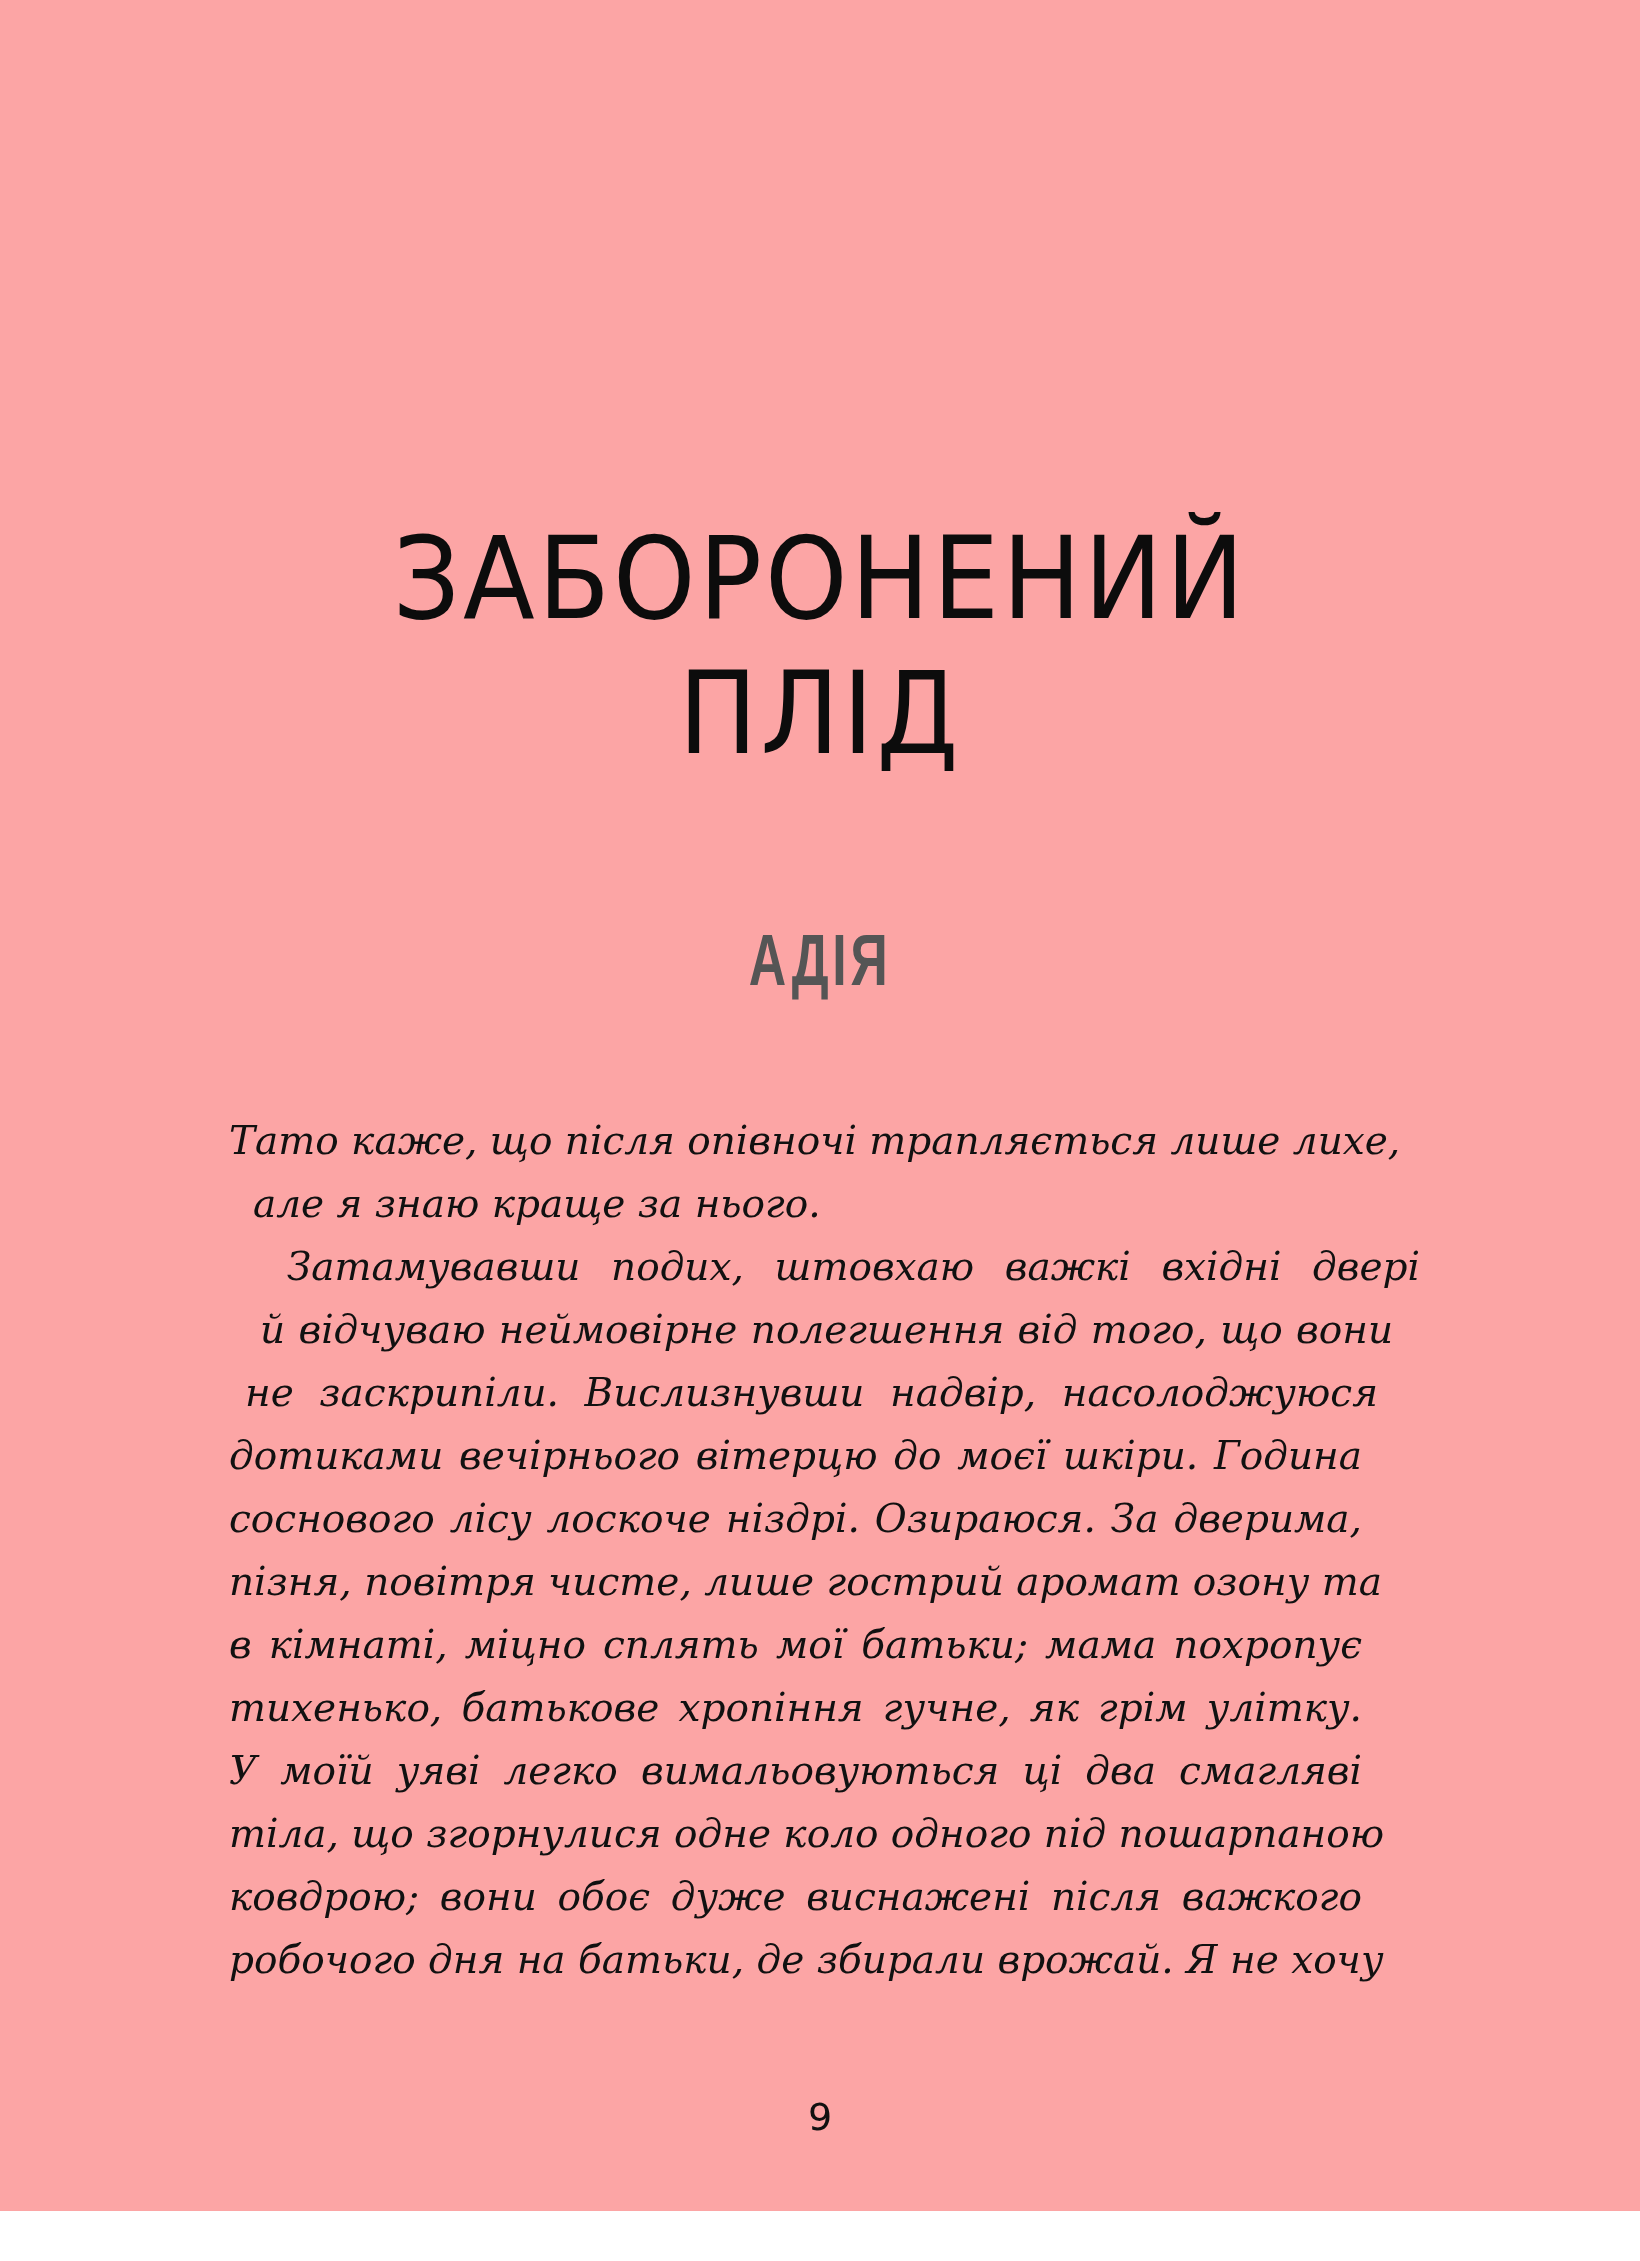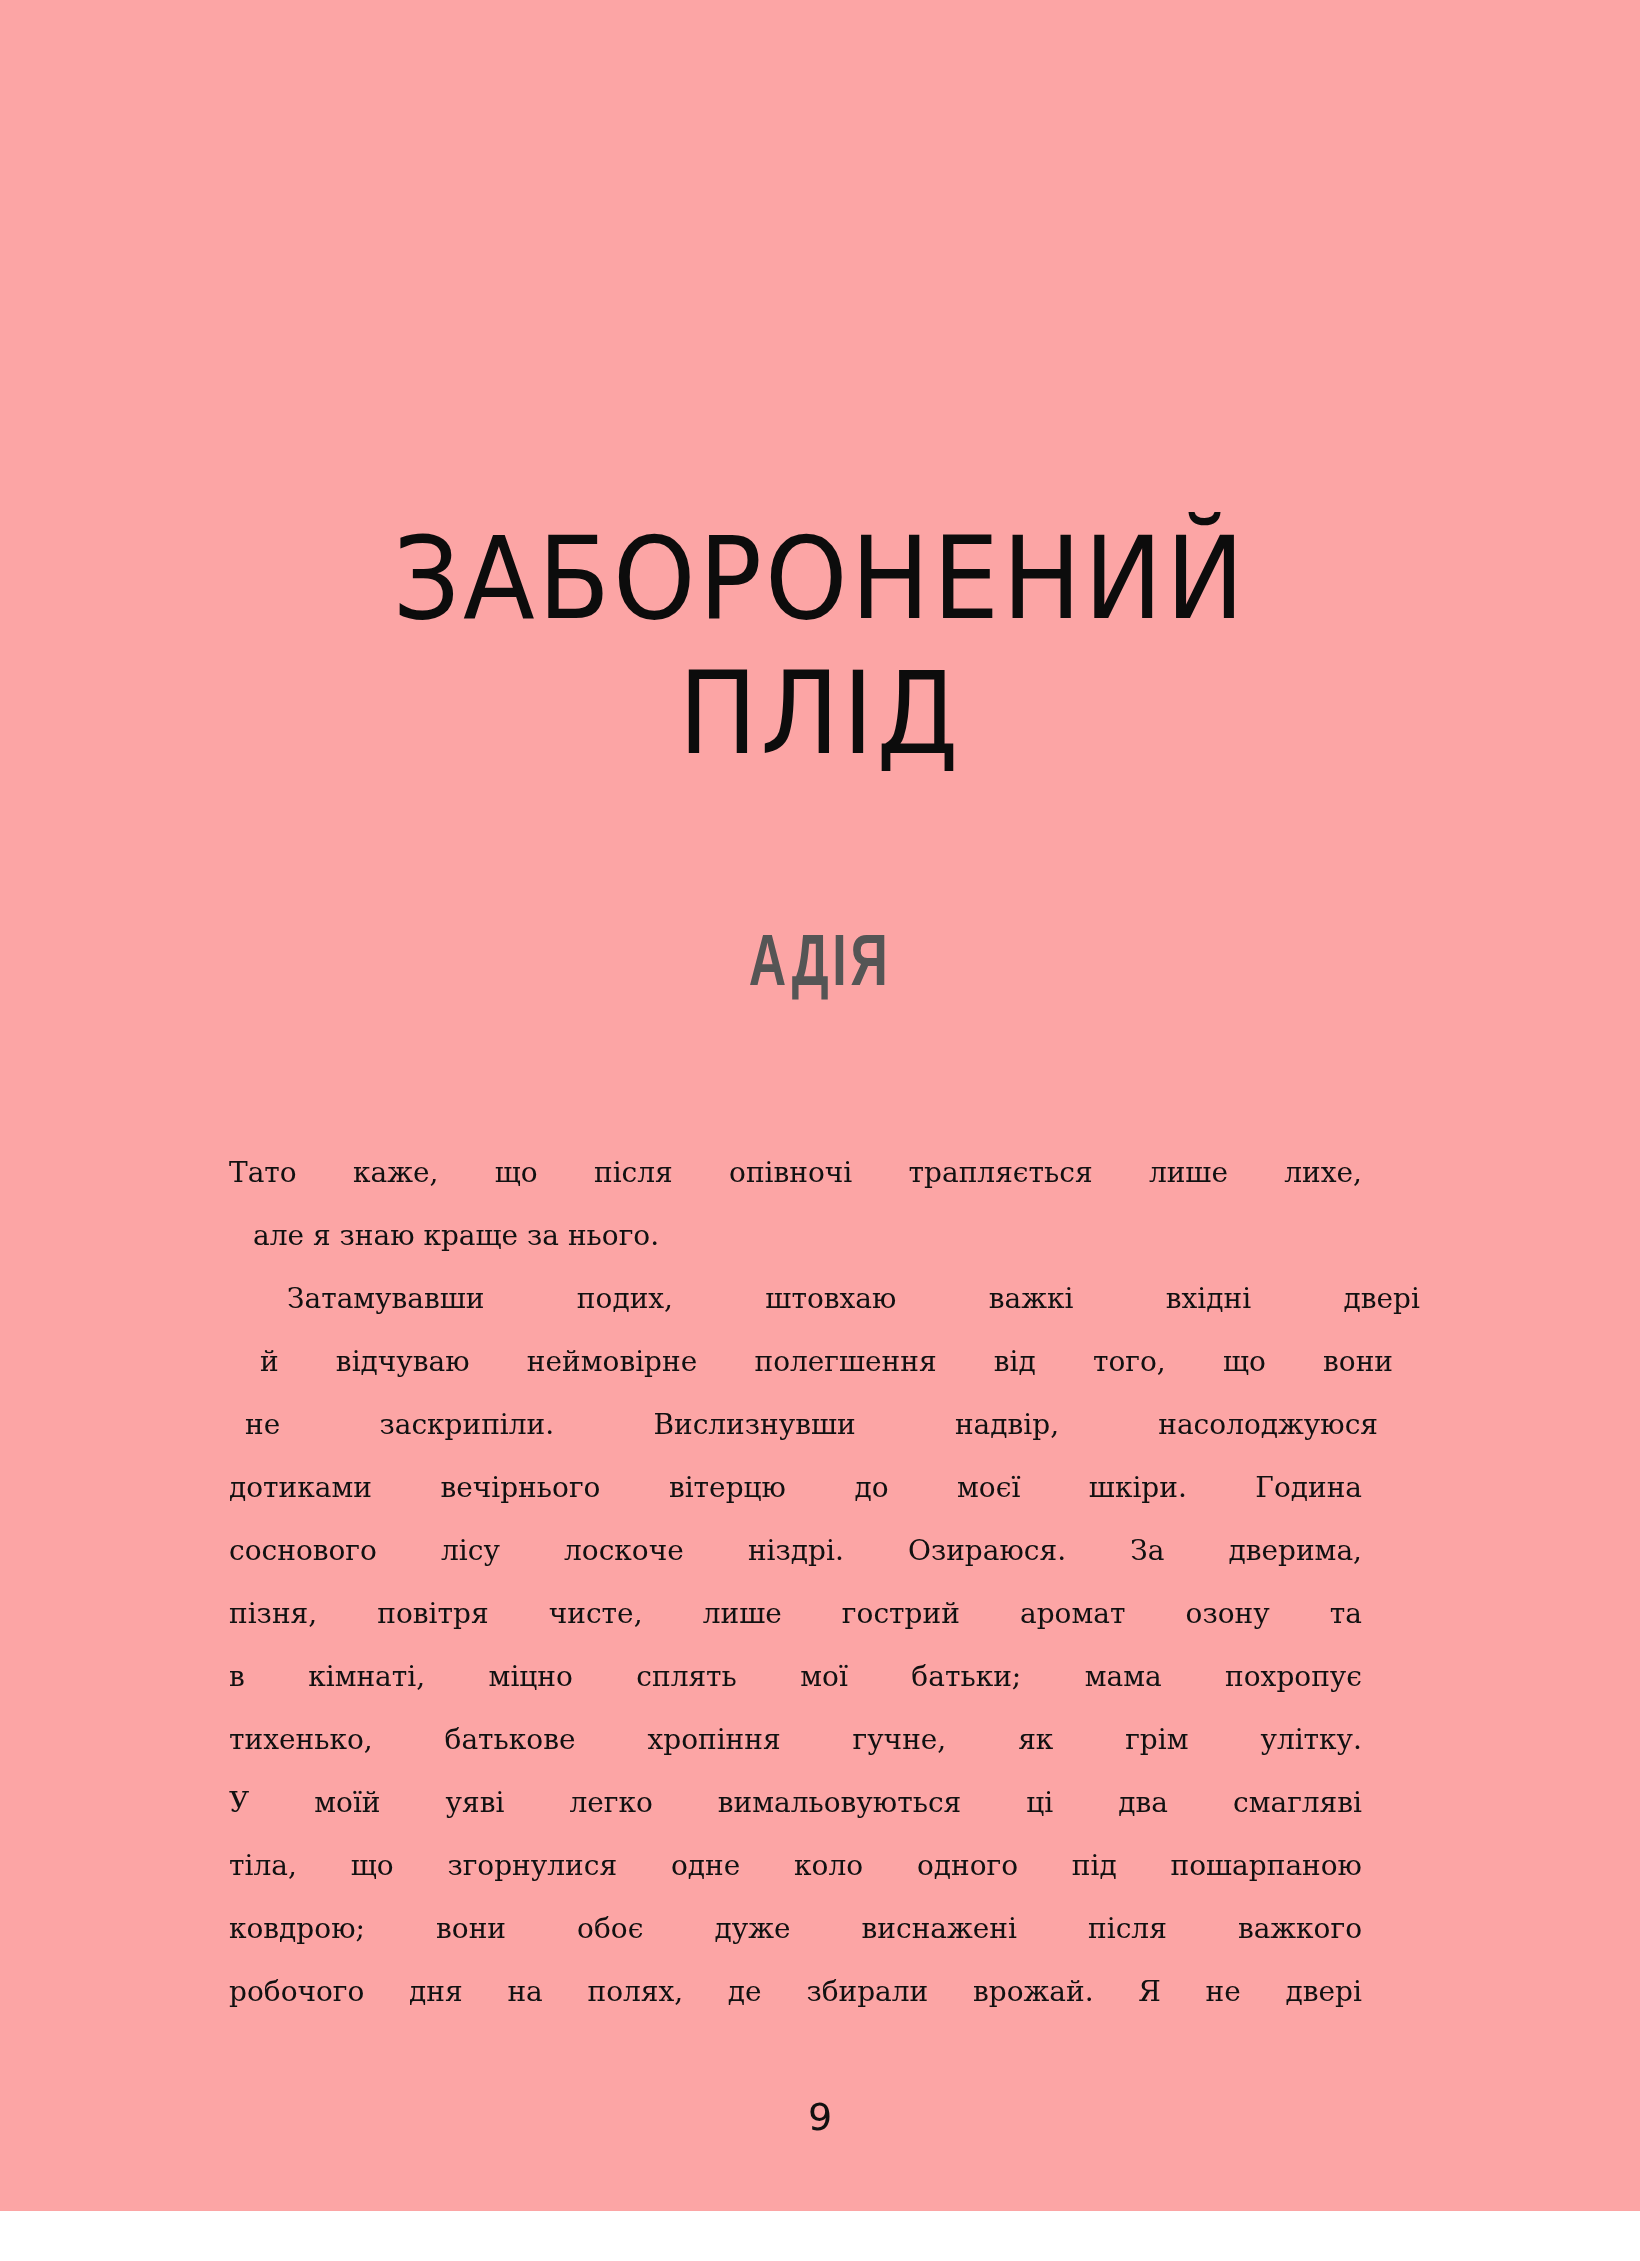--- a/index.html
+++ b/index.html
@@ -51,26 +51,27 @@
       line-height: 85px;
       letter-spacing: 5.1px;
       color: #555555;
       margin: 0;
       transform: scaleX(0.72);
       transform-origin: center top;
     }
     .body-text {
       position: absolute;
       left: 229px;
-      top: 1141px;
+      top: 1109px;
       width: 1133px;
       font-family: "DejaVu Serif", serif;
-      font-size: 28px;
+      font-size: 39px;
       line-height: 63px;
       color: #111111;
+      font-style: italic;
     }
     .body-text .line {
       display: block;
       white-space: nowrap;
       height: 63px;
       text-align: justify;
       text-align-last: justify;
       transform-origin: left top;
     }
     .body-text .line.last {
@@ -111,19 +112,19 @@
     <span class="line" style="width: 1133px; margin-left: 31px;">й відчуваю неймовірне полегшення від того, що вони</span>
     <span class="line" style="width: 1133px; margin-left: 16px;">не заскрипіли. Вислизнувши надвір, насолоджуюся</span>
     <span class="line" style="width: 1133px;">дотиками вечірнього вітерцю до моєї шкіри. Година</span>
     <span class="line" style="width: 1133px;">соснового лісу лоскоче ніздрі. Озираюся. За дверима,</span>
     <span class="line" style="width: 1133px;">пізня, повітря чисте, лише гострий аромат озону та</span>
     <span class="line" style="width: 1133px;">в кімнаті, міцно сплять мої батьки; мама похропує</span>
     <span class="line" style="width: 1133px;">тихенько, батькове хропіння гучне, як грім улітку.</span>
     <span class="line" style="width: 1133px;">У моїй уяві легко вимальовуються ці два смагляві</span>
     <span class="line" style="width: 1133px;">тіла, що згорнулися одне коло одного під пошарпаною</span>
     <span class="line" style="width: 1133px;">ковдрою; вони обоє дуже виснажені після важкого</span>
-    <span class="line" style="width: 1133px;">робочого дня на полях, де збирали врожай. Я не двері</span>
+    <span class="line" style="width: 1133px;">робочого дня на батьки, де збирали врожай. Я не хочу</span>
   </div>
 
   <div class="page-number">9</div>
 
 </div>
 
 
 </body></html>

